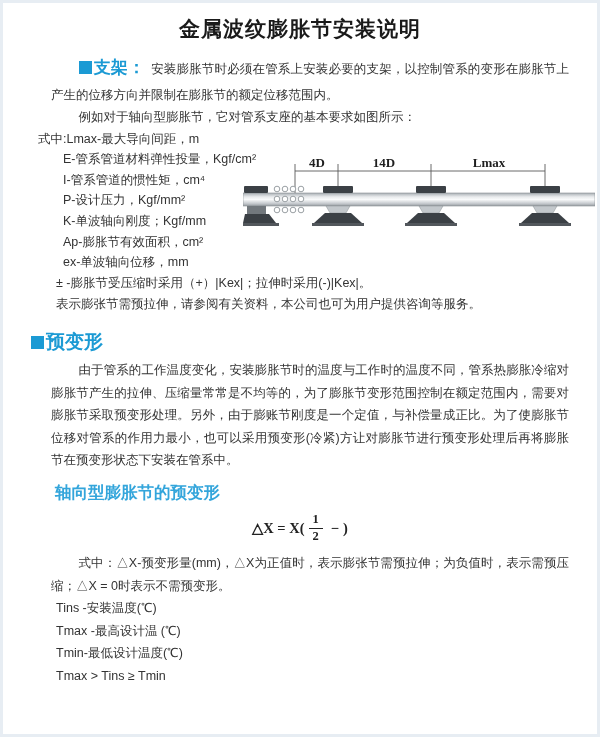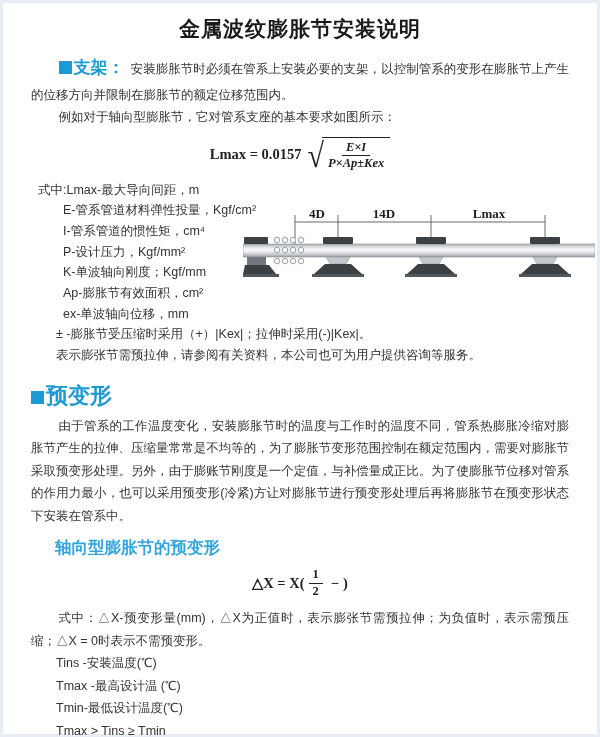--- a/index.html
+++ b/index.html
@@ -17,29 +17,29 @@
     padding:0 28px 0 28px;
     position:relative;
   }
   .doc-title {
     text-align:center;
     font-size:21px; font-weight:bold; color:#1a1a1a;
     margin:12px 0 10px 0;
     letter-spacing:1px;
   }
   p, .line { font-size:12.5px; line-height:1.8; margin:0; color:#333; }
-  .para-indent { text-indent:2.2em; text-align:justify; }
+  .para-indent { text-indent:2.2em; text-align:justify;margin-left:20px; }
   .sq {
     display:inline-block; width:13px; height:13px;
     background:var(--accent,#1b9ad4);
     margin-right:2px; vertical-align:-1px;
   }
   .sec-head-inline { color:var(--accent,#1b9ad4); font-size:17px; font-weight:bold; margin-right:6px; }
   .sec-head {
-    color:var(--accent,#1b9ad4); font-size:22px; font-weight:bold;
+    color:var(--accent,#1b9ad4); font-size:19px; font-weight:bold;
     margin:14px 0 4px 0;
   }
   .sub-head {
     color:var(--subhead,#33a5db); font-size:16.5px; font-weight:bold;
     margin:10px 0 6px 0;
   }
   .sub-head.axial { padding-left:24px; }
 
   
   .formula {
@@ -81,30 +81,20 @@
 <body>
 
 <div class="page">
 
   <h1 class="doc-title">金属波纹膨胀节安装说明</h1>
 
   <p class="para-indent"><span class="sq"></span><span class="sec-head-inline">支架：</span><span>安装膨胀节时必须在管系上安装必要的支架，以控制管系的变形在膨胀节上产生的位移方向并限制在膨胀节的额定位移范围内。</span></p>
 
   <p class="para-indent">例如对于轴向型膨胀节，它对管系支座的基本要求如图所示：</p>
 
-  <div class="formula">
-    <span>Lmax = 0.0157</span>
-    <span class="sqrt-sign">√</span>
-    <span class="radicand">
-      <span class="frac it">
-        <span class="num">E×I</span>
-        <span class="den">P×Ap±Kex</span>
-      </span>
-    </span>
-  </div>
 
   <div class="mid">
     <div class="defs">
       <div class="line first">式中:Lmax-最大导向间距，m</div>
       <div class="line">E-管系管道材料弹性投量，Kgf/cm²</div>
       <div class="line">I-管系管道的惯性矩，cm⁴</div>
       <div class="line">P-设计压力，Kgf/mm²</div>
       <div class="line">K-单波轴向刚度；Kgf/mm</div>
       <div class="line">Ap-膨胀节有效面积，cm²</div>
       <div class="line">ex-单波轴向位移，mm</div>

